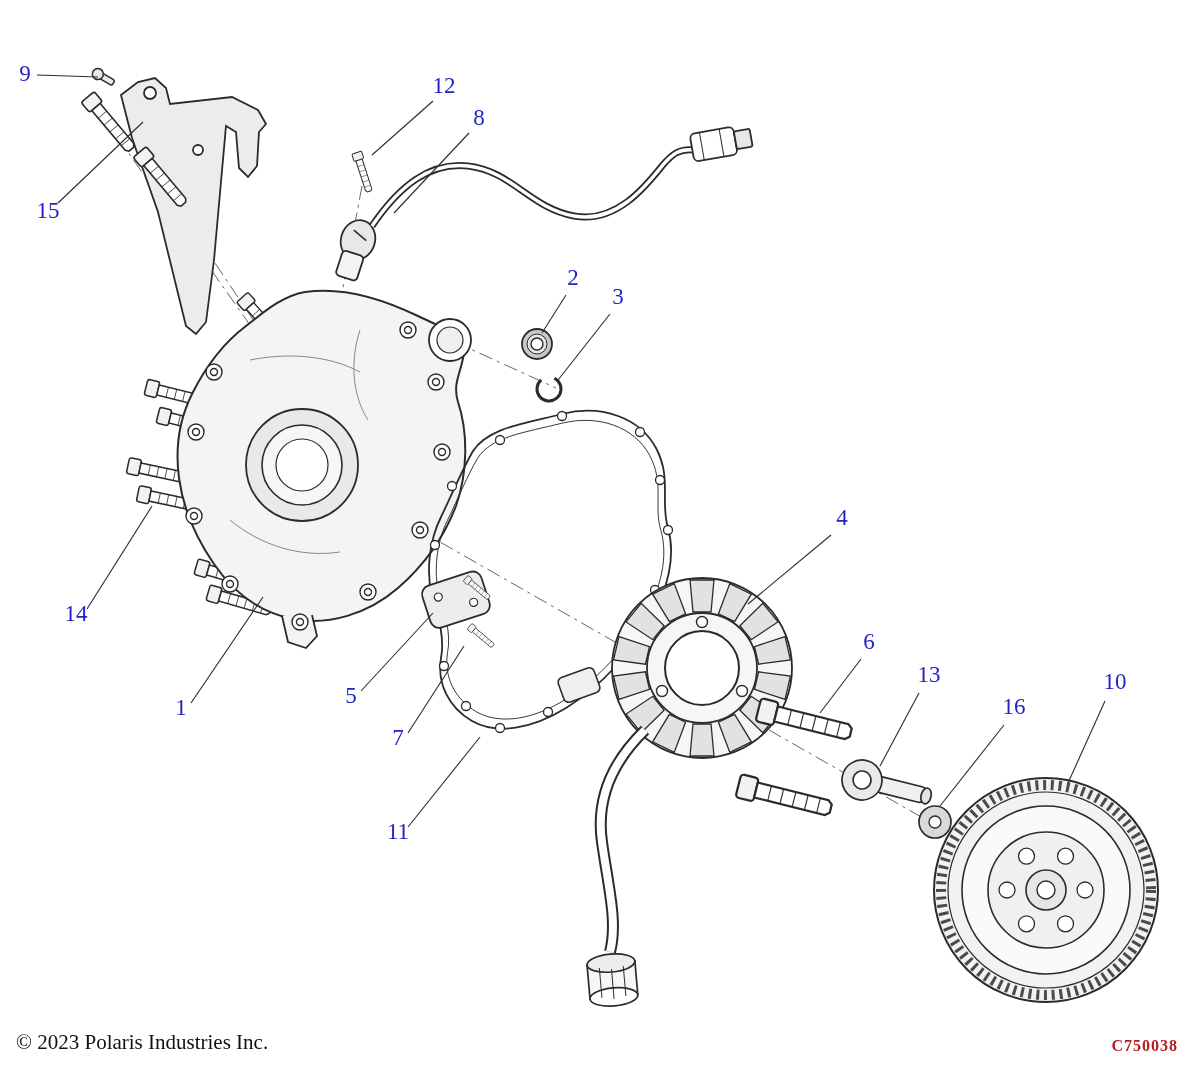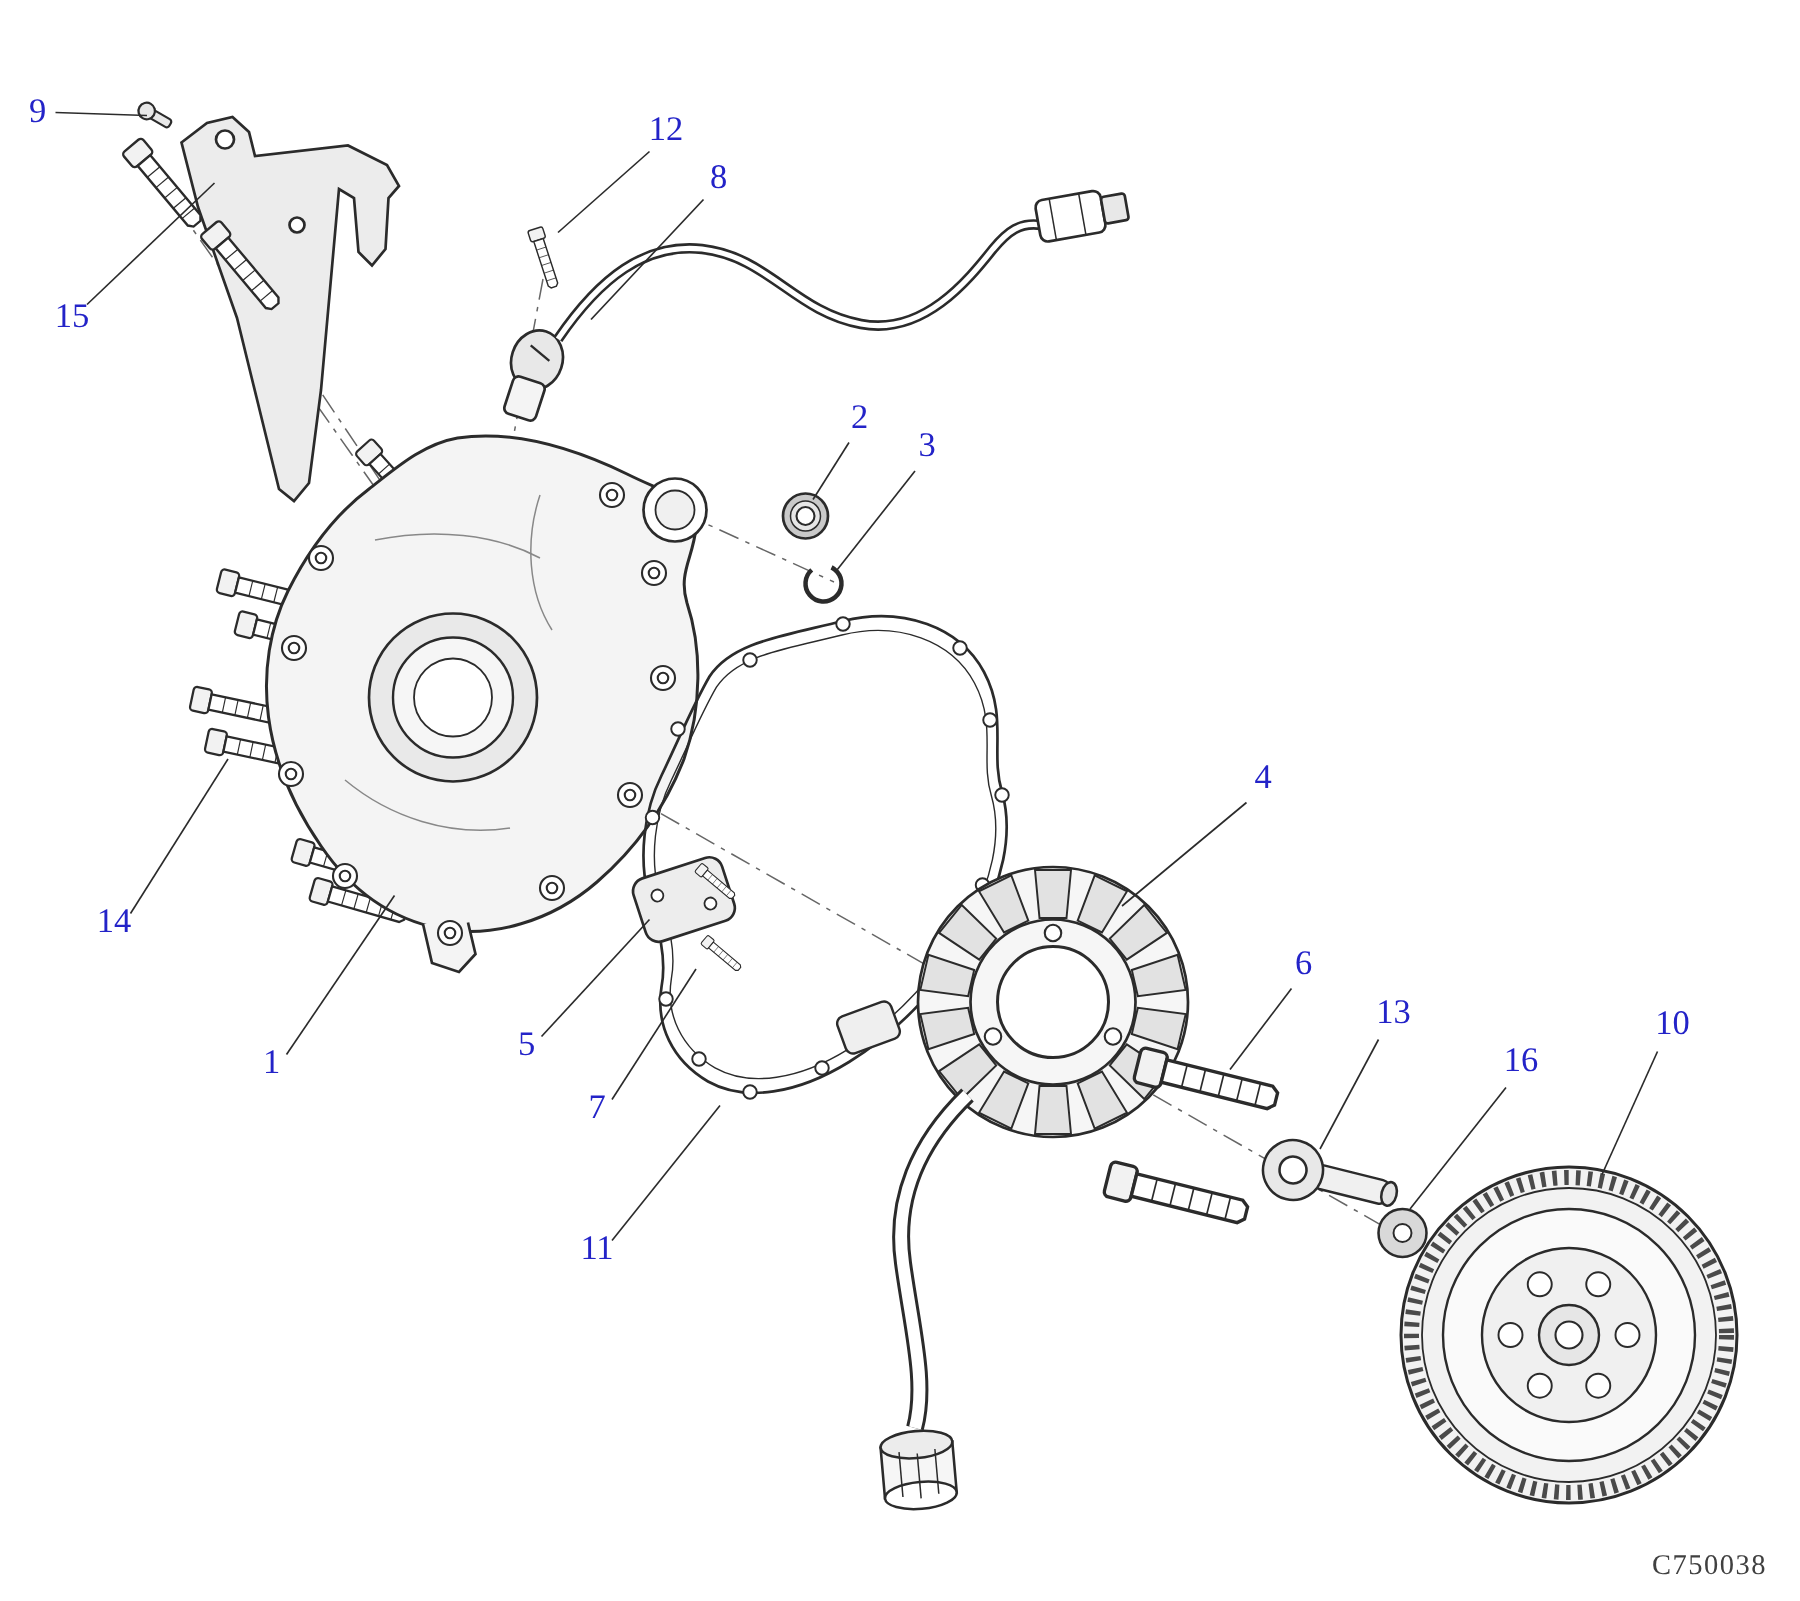--- a/index.html
+++ b/index.html
@@ -4,21 +4,21 @@
 <style>
   :root { --callout-color:#2323c8; --line-color:#2b2b2b; }
   html,body{margin:0;padding:0;background:#fff;}
   .page{position:relative;width:1200px;height:1067px;background:#fff;overflow:hidden;font-family:"Liberation Serif",serif;}
   .page svg{position:absolute;left:0;top:0;}
   .callout{font-family:"Liberation Serif",serif;font-size:23px;fill:var(--callout-color);text-anchor:middle;}
   .leader{stroke:var(--line-color);stroke-width:1.1;}
   .centerline{stroke:#666;stroke-width:1;stroke-dasharray:14 5 3 5;fill:none;}
   .thin{stroke:#888;stroke-width:1;fill:none;}
   .footer-left{position:absolute;left:16px;bottom:12px;font-size:21px;color:#111;}
-  .footer-right{position:absolute;right:22px;bottom:12px;font-size:19px;font-weight:400;color:#404040;letter-spacing:1px;}
+  .footer-right{position:absolute;right:22px;bottom:12px;font-size:16px;font-weight:700;color:#b91c1c;letter-spacing:1px;}
 </style>
 </head>
 <body>
 
 <div class="page">
 
 <svg width="1200" height="1067" viewBox="0 0 1200 1067" xmlns="http://www.w3.org/2000/svg">
 
   <defs>
     <g id="bolt">
@@ -268,15 +268,16 @@
         <text x="181" y="715" class="callout">1</text>
         <line x1="361" y1="691" x2="433" y2="613" class="leader"></line>
         <text x="351" y="703" class="callout">5</text>
         <line x1="408" y1="733" x2="464" y2="646" class="leader"></line>
         <text x="398" y="745" class="callout">7</text>
         <line x1="408" y1="827" x2="480" y2="737" class="leader"></line>
         <text x="398" y="839" class="callout">11</text>
       </g>
 </svg>
 
+<div class="footer-left">© 2023 Polaris Industries Inc.</div>
 <div class="footer-right">C750038</div>
 
 </div>
 
 </body></html>

